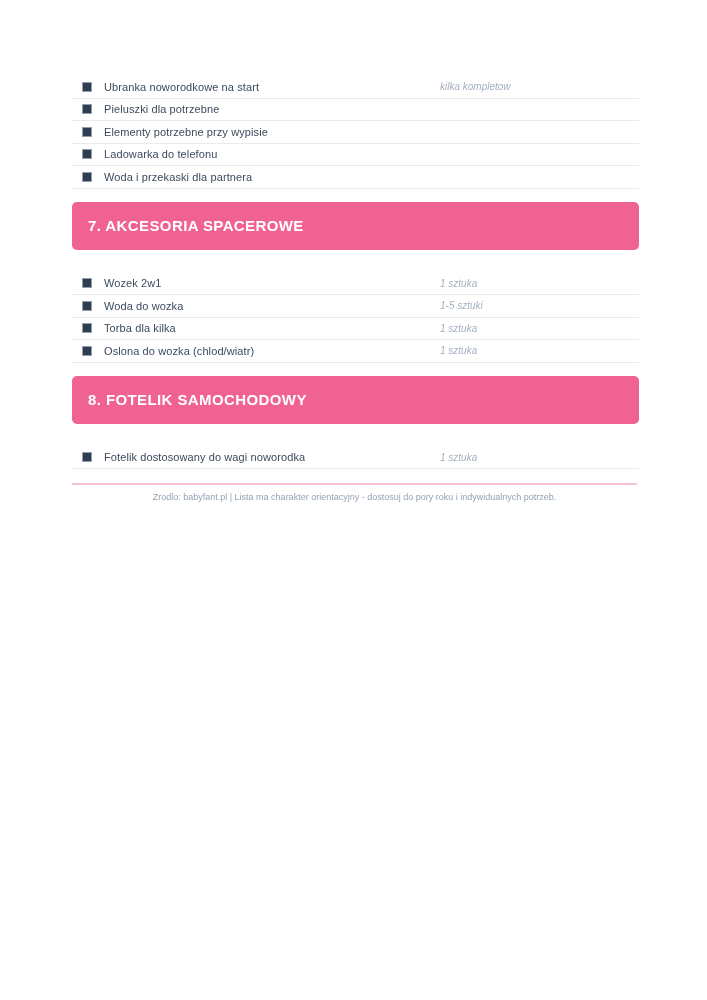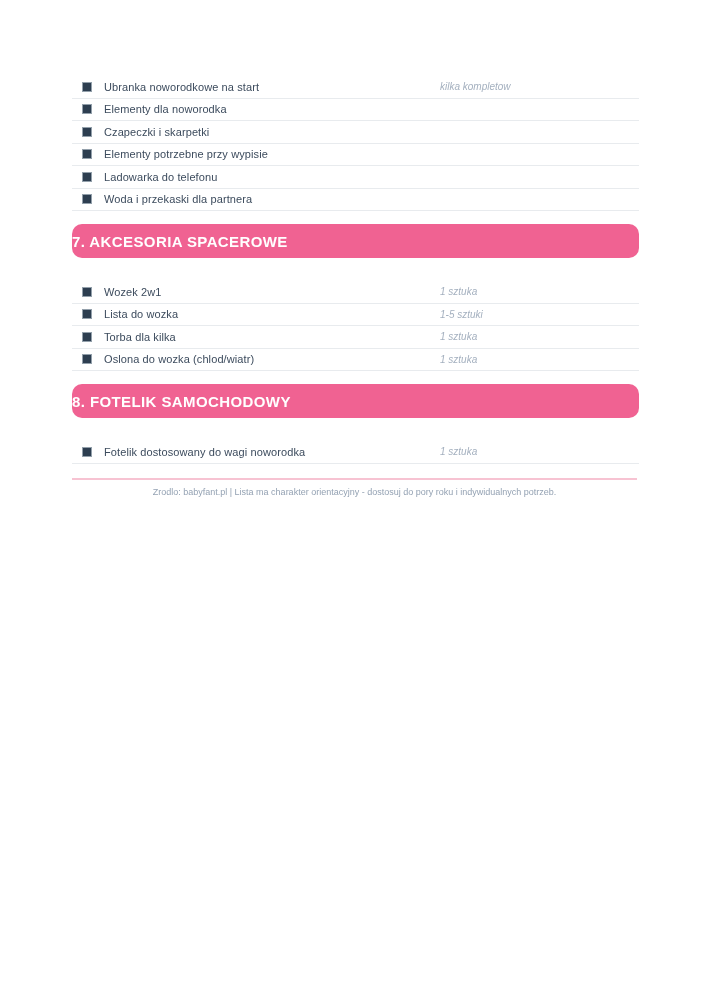--- a/index.html
+++ b/index.html
@@ -44,27 +44,27 @@
     letter-spacing: 0.1px;
   }
   .item-qty {
     position: absolute;
     left: 368px;
     font-size: 10px;
     font-style: italic;
     color: #a4b0bf;
   }
   .section-header {
-    height: 34px;
+    height: 48px;
     margin-top: 13px;
     background: #f06292;
-    border-radius: 10px;
+    border-radius: 5px;
     display: flex;
     align-items: center;
-    padding-left: 0;
+    padding-left: 16px;
   }
   .section-header .header-label {
     color: #ffffff;
     font-size: 15px;
     font-weight: bold;
     letter-spacing: 0.4px;
   }
   .rows { margin-top: 23px; }
   .rows-first { margin-top: 0; }
   .footer-rule {
@@ -88,26 +88,21 @@
   <div class="content">
 
     <div class="rows rows-first">
       <div class="row">
         <span class="bullet"></span>
         <span class="item-label">Ubranka noworodkowe na start</span>
         <span class="item-qty">kilka kompletow</span>
       </div>
       <div class="row">
         <span class="bullet"></span>
-        <span class="item-label">Elementy dla noworodka</span>
-        <span class="item-qty"></span>
-      </div>
-      <div class="row">
-        <span class="bullet"></span>
-        <span class="item-label">Czapeczki i skarpetki</span>
+        <span class="item-label">Pieluszki dla potrzebne</span>
         <span class="item-qty"></span>
       </div>
       <div class="row">
         <span class="bullet"></span>
         <span class="item-label">Elementy potrzebne przy wypisie</span>
         <span class="item-qty"></span>
       </div>
       <div class="row">
         <span class="bullet"></span>
         <span class="item-label">Ladowarka do telefonu</span>
@@ -124,21 +119,21 @@
       <span class="header-label">7. AKCESORIA SPACEROWE</span>
     </div>
     <div class="rows">
       <div class="row">
         <span class="bullet"></span>
         <span class="item-label">Wozek 2w1</span>
         <span class="item-qty">1 sztuka</span>
       </div>
       <div class="row">
         <span class="bullet"></span>
-        <span class="item-label">Lista do wozka</span>
+        <span class="item-label">Woda do wozka</span>
         <span class="item-qty">1-5 sztuki</span>
       </div>
       <div class="row">
         <span class="bullet"></span>
         <span class="item-label">Torba dla kilka</span>
         <span class="item-qty">1 sztuka</span>
       </div>
       <div class="row">
         <span class="bullet"></span>
         <span class="item-label">Oslona do wozka (chlod/wiatr)</span>

